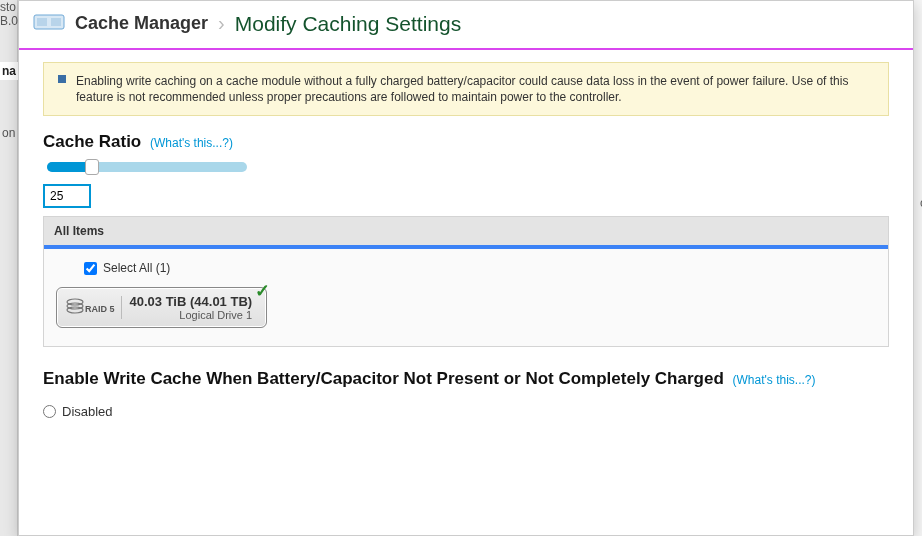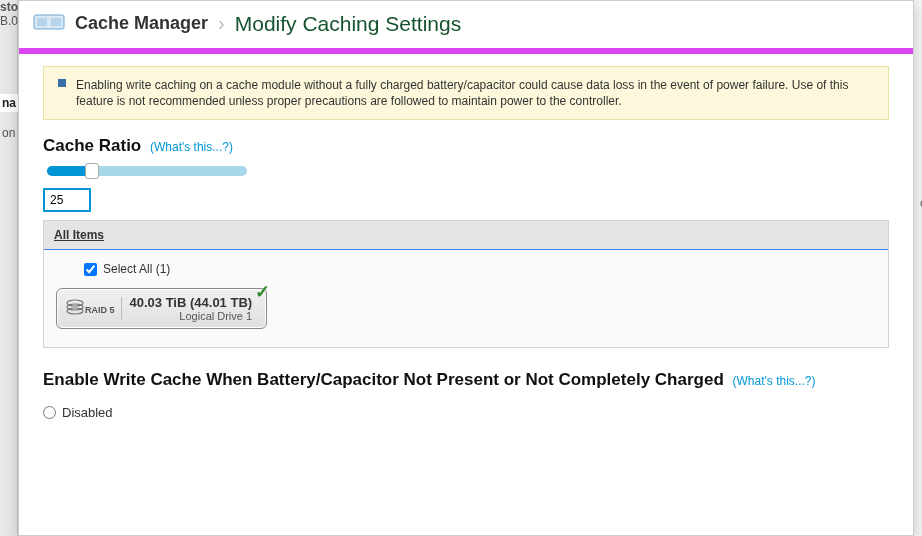--- a/index.html
+++ b/index.html
@@ -15,43 +15,43 @@
 }
 .sidebar-scraps {
   position: absolute;
   left: 0;
   top: 0;
   height: 100%;
   width: 18px;
   background: #e8e8e8;
   border-right: 1px solid #ccc;
 }
-.scrap-1 { position: absolute; left: 0; top: 0; font-size: 12px; color: #555; font-weight: bold; }
+.scrap-1 { position: absolute; left: 0; top: 0; font-size: 12px; color: #555; }
 .scrap-2 { position: absolute; left: 0; top: 14px; font-size: 12px; color: #555; }
-.scrap-3 { position: absolute; left: 0; top: 62px; font-size: 12px; font-weight: bold; color: #222; background:#fff; padding:2px 2px;margin-top:32px; }
+.scrap-3 { position: absolute; left: 0; top: 62px; font-size: 12px; font-weight: bold; color: #222; background:#fff; padding:2px 2px; }
 .scrap-4 { position: absolute; left: 2px; top: 126px; font-size: 12px; color: #555; }
 .scrap-5 { position: absolute; right: -4px; top: 196px; font-size: 12px; color: #555; }
 
 .dialog {
   position: absolute;
   left: 18px;
   top: 0;
   width: 896px;
   height: 536px;
   background: #fff;
   border: 1px solid #ccc;
   box-shadow: 0 4px 14px rgba(0,0,0,0.2);
   display: flex;
   flex-direction: column;
 }
 .dialog-header {
   display: flex;
   align-items: center;
   padding: 10px 0 12px 14px;
-  border-bottom: 6px solid #d946ef;
+  border-bottom: 2px solid #d946ef;
 }
 .hw-icon {
   width: 32px;
   height: 22px;
   margin-right: 10px;
 }
 .crumb-1 {
   font-size: 18px;
   font-weight: bold;
   color: #333;
@@ -149,25 +149,24 @@
 .sw1 { display:inline-block; width:10px; height:10px; background:#0096d6; margin:0 4px; }
 .sw2 { display:inline-block; width:10px; height:10px; background:#a9d7ea; margin:0 4px; }
 
 .drives-panel {
   border: 1px solid #d4d4d4;
   background: #fafafa;
   margin-top: 8px;
 }
 .drives-panel-head {
   background: #e4e4e4;
-  border-bottom: 1px solid #3b82f6;
+  border-bottom: 4px solid #3b82f6;
   padding: 7px 10px;
   font-size: 12px;
   font-weight: bold;
-  text-decoration: underline;
 }
 .drives-body {
   padding: 12px 12px 18px 12px;
 }
 .selall-row {
   display: flex;
   align-items: center;
   font-size: 12px;
   margin-bottom: 12px;
   padding-left: 28px;

